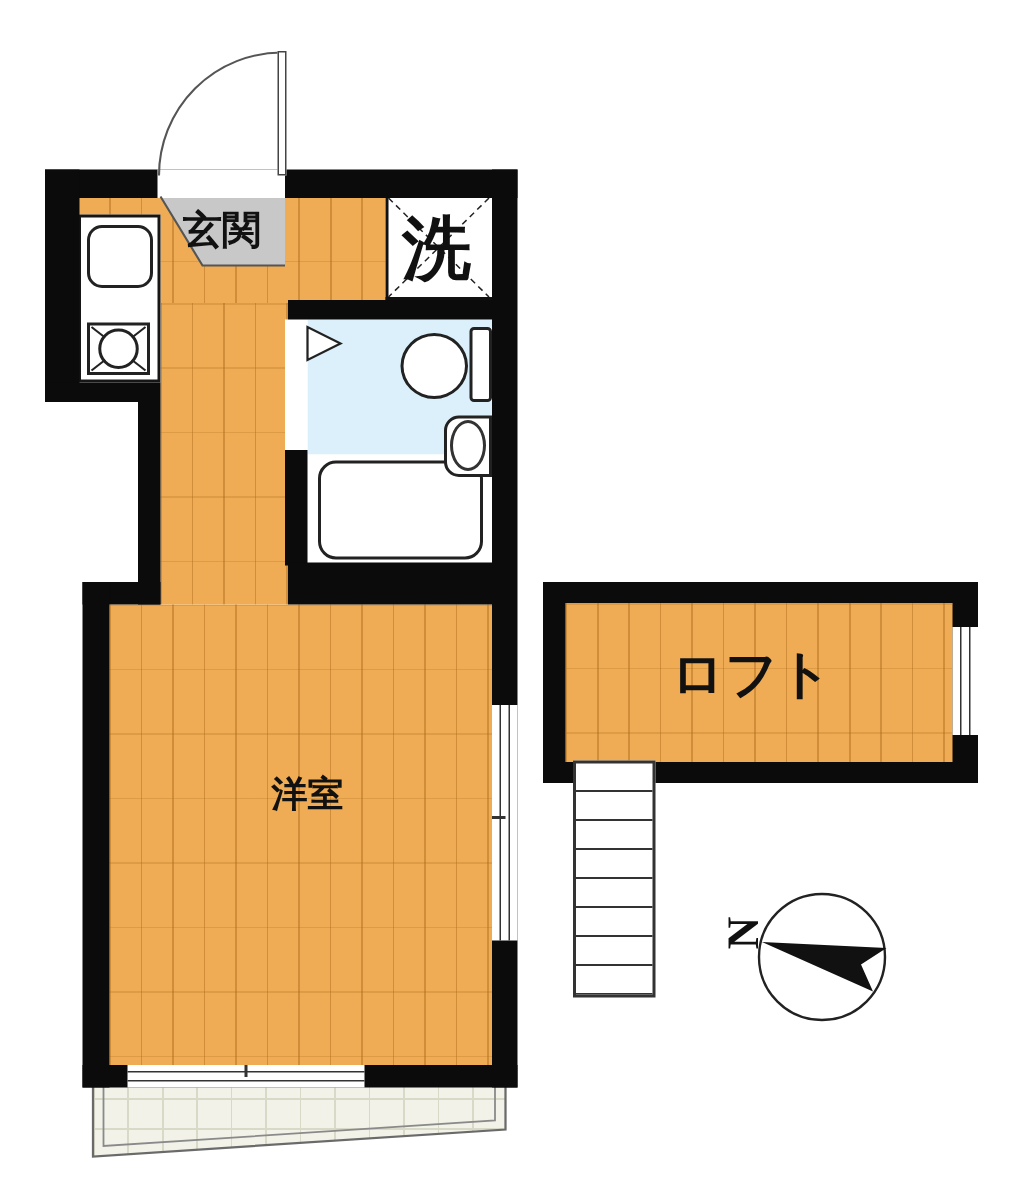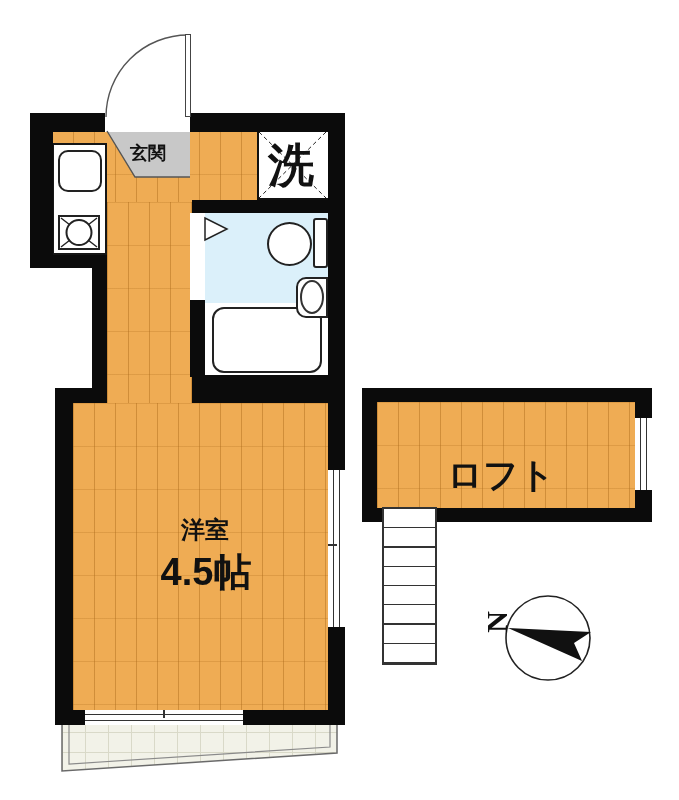--- a/index.html
+++ b/index.html
@@ -106,19 +106,18 @@
     <g>
       <circle cx="548" cy="638" r="42" fill="#ffffff" stroke="#222" stroke-width="1.6"></circle>
       <polygon points="508,628 591,632 574,643 582,661" fill="#111"></polygon>
       <text x="496" y="622" transform="rotate(-90 496 622)" font-family="Liberation Serif, DejaVu Serif, serif" font-size="30" font-weight="bold" text-anchor="middle" dominant-baseline="central" fill="#111">N</text>
     </g>
   </svg>
 
   <div class="abs" style="left:382px;top:507px;width:55px;height:158px;background-color:#fff;border:2px solid #333;
               background-image:repeating-linear-gradient(180deg,transparent 0 17.9px,#333 17.9px 19.3px);"></div>
 
-  <div class="lbl" style="left:148px;top:153px;font-size:18px;">玄関</div>
+  <div class="lbl" style="left:148px;top:153px;font-size:26px;">玄関</div>
   <div class="lbl" style="left:291px;top:165px;font-size:46px;font-weight:600;">洗</div>
   <div class="lbl" style="left:205px;top:530px;font-size:24px;">洋室</div>
-  <div class="lbl" style="left:206px;top:572px;font-size:38px;">4.5帖</div>
-  <div class="lbl" style="left:501px;top:450px;font-size:35px;margin-top:24px;">ロフト</div>
+  <div class="lbl" style="left:501px;top:450px;font-size:35px;">ロフト</div>
 
 </div>
 
 </body></html>

